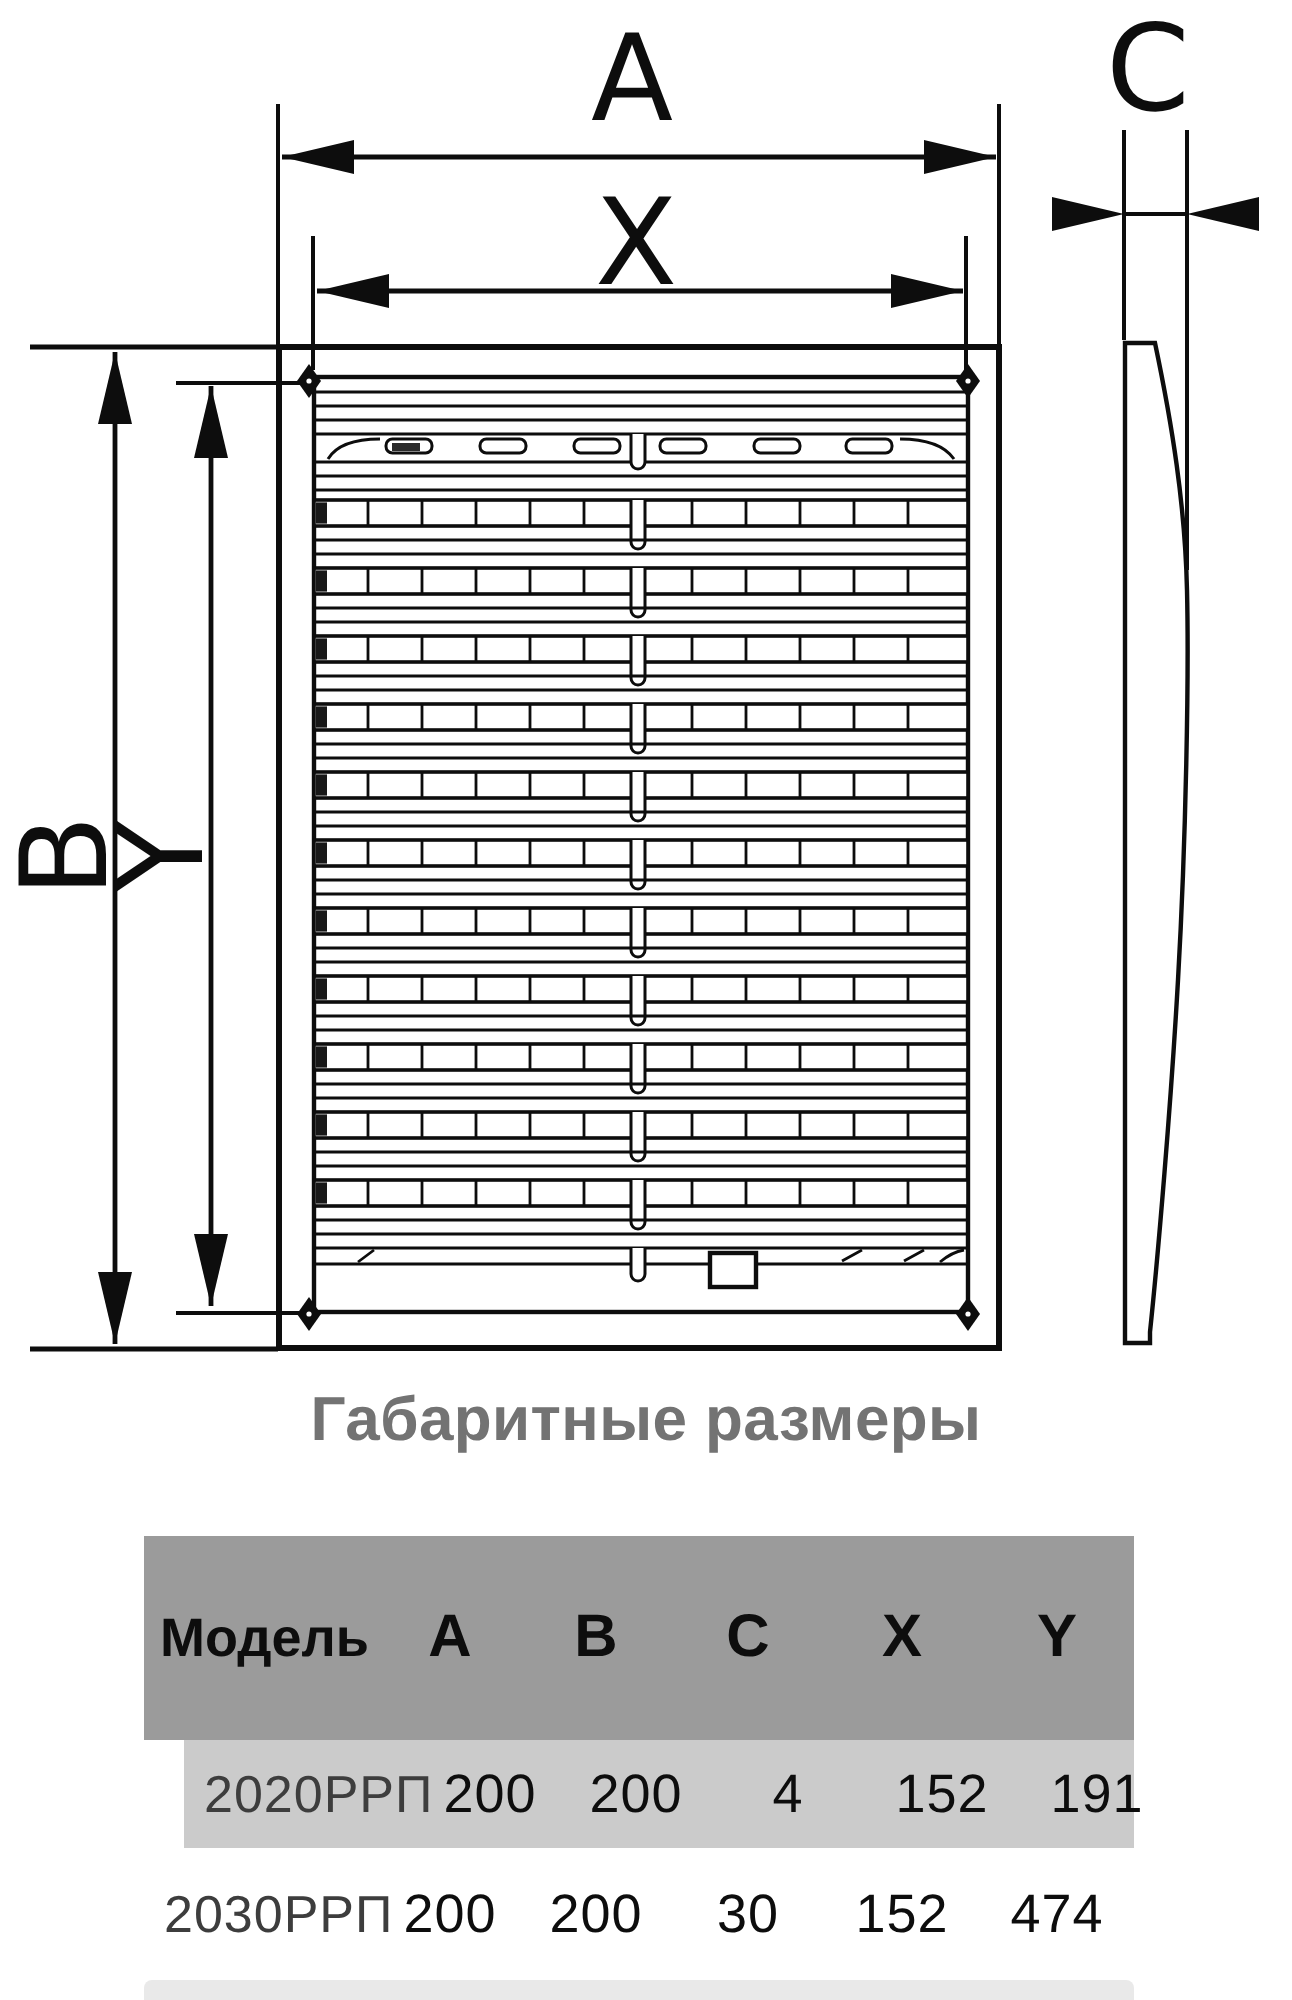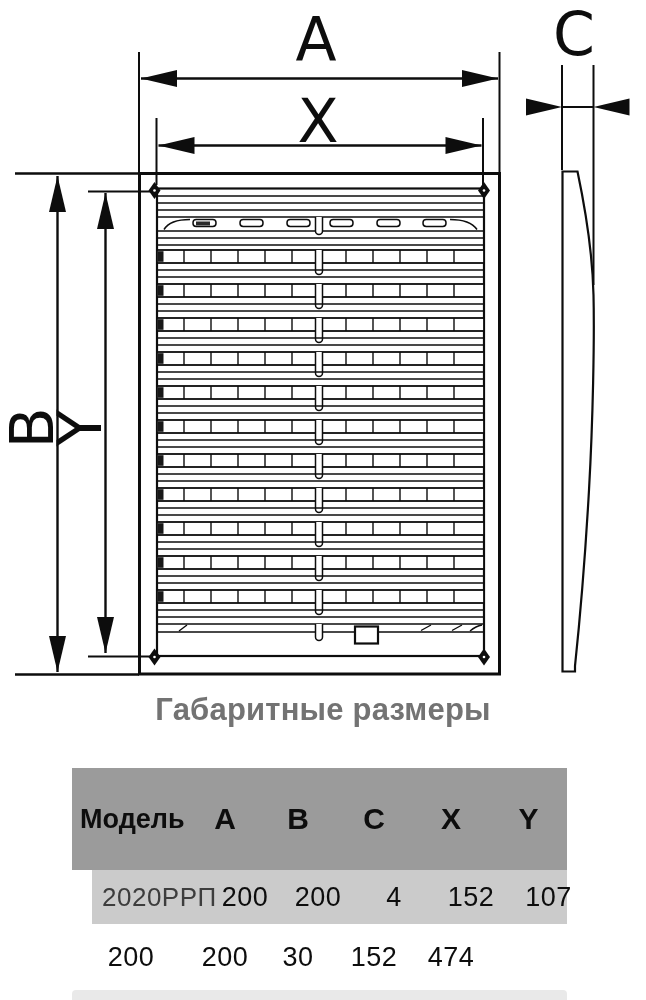--- a/index.html
+++ b/index.html
@@ -183,23 +183,24 @@
       <div class="cell">C</div>
       <div class="cell">X</div>
       <div class="cell">Y</div>
     </div>
     <div class="t-row t-r1">
       <div class="cell model-val">2020РРП</div>
       <div class="cell num-val">200</div>
       <div class="cell num-val">200</div>
       <div class="cell num-val">4</div>
       <div class="cell num-val">152</div>
-      <div class="cell num-val">107</div>
+      <div class="cell num-val">191</div>
     </div>
     <div class="t-row t-r2">
+      <div class="cell model-val">2030РРП</div>
       <div class="cell num-val">200</div>
       <div class="cell num-val">200</div>
       <div class="cell num-val">30</div>
       <div class="cell num-val">152</div>
       <div class="cell num-val">474</div>
     </div>
   </div>
 
   <div class="bottom-strip"></div>
 </div>

